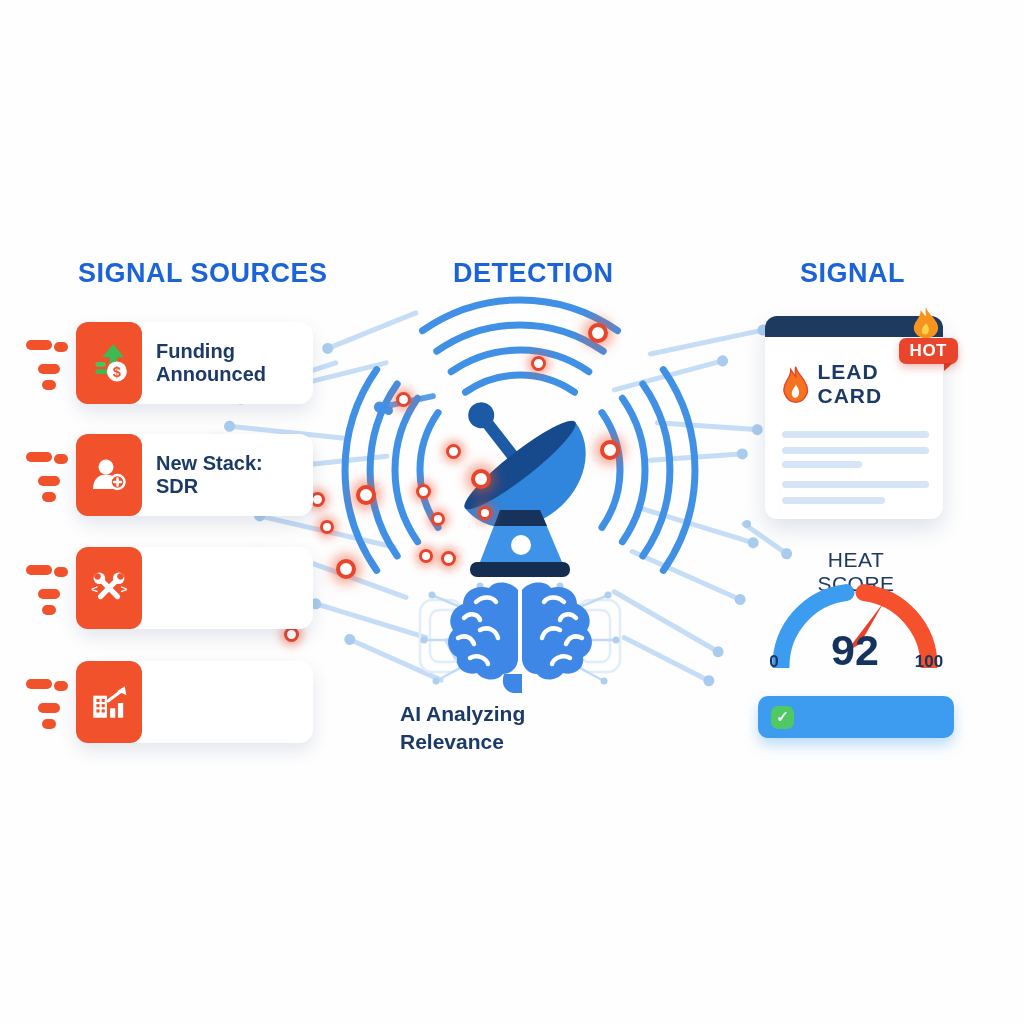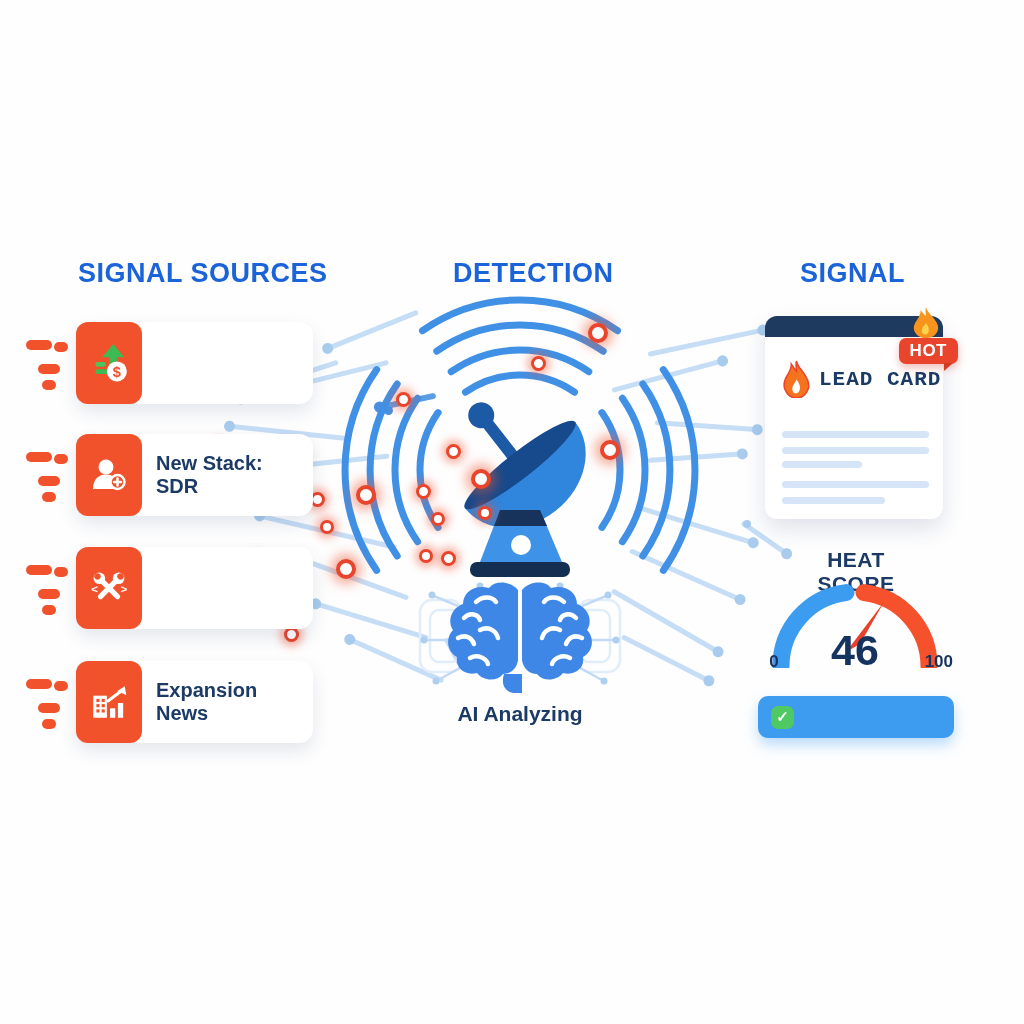--- a/index.html
+++ b/index.html
@@ -21,38 +21,38 @@
   .cline.dot-l::before{content:'';position:absolute;left:-8px;top:-3px;width:11px;height:11px;
                        border-radius:50%;background:#A9CCEE;}
   .cline.dot-r::after{content:'';position:absolute;right:-8px;top:-3px;width:11px;height:11px;
                       border-radius:50%;background:#A9CCEE;}
   .cline.md.dot-l::before{background:#4A90E2;}
   .bdot{position:absolute;border-radius:50%;}
   .rdot{position:absolute;border-radius:50%;background:#fff;border:4px solid #E8452C;
         box-shadow:0 0 12px 5px rgba(242,85,50,.5);}
   .rdot.sm{border-width:3px;box-shadow:0 0 9px 4px rgba(242,85,50,.45);}
   
-  .ai-label{position:absolute;width:240px;text-align:center;font-size:21px;font-weight:800;color:#1C3A66;}
+  .ai-label{position:absolute;width:240px;font-size:21px;font-weight:800;color:#1C3A66;}
   
   .lead-card{position:absolute;left:765px;top:316px;width:178px;height:203px;background:#fff;
              border-radius:12px;box-shadow:0 10px 22px rgba(30,60,110,.14);}
   .lead-topbar{position:absolute;left:0;top:0;width:178px;height:21px;background:#1E3A5F;
                border-radius:12px 12px 0 0;}
   .flame-peek{position:absolute;left:147px;top:-10px;z-index:2;}
   .hot-badge{position:absolute;right:-15px;top:22px;z-index:3;background:#E8452C;color:#fff;
              font-weight:800;font-size:17px;letter-spacing:.5px;padding:3px 11px;border-radius:7px;
              box-shadow:0 4px 8px rgba(200,50,30,.3);}
   .hot-badge::after{content:'';position:absolute;right:5px;bottom:-7px;width:0;height:0;
                     border-top:8px solid #D23B22;border-right:9px solid transparent;}
-  .lead-row{position:absolute;left:18px;top:44px;display:flex;align-items:center;gap:9px;font-family:Liberation Mono, monospace;}
+  .lead-row{position:absolute;left:18px;top:44px;display:flex;align-items:center;gap:9px;}
   .lead-title{font-size:21px;font-weight:800;color:#1C3A66;letter-spacing:1px;}
   .ph-line{position:absolute;left:17px;height:7px;border-radius:4px;background:#D5E4F6;}
   
   .hs-title{position:absolute;left:790px;top:548px;width:132px;text-align:center;font-size:21px;
-            font-weight:700;color:#1C3A66;letter-spacing:.5px;}
+            font-weight:400;color:#1C3A66;letter-spacing:.5px;}
   .g-num{position:absolute;font-weight:800;color:#15335F;text-align:center;}
   .cta-btn{position:absolute;left:758px;top:696px;width:196px;height:42px;background:#3D9BF0;
            border-radius:10px;box-shadow:0 7px 14px rgba(61,155,240,.35);display:flex;
            align-items:center;gap:11px;padding:0;border:none;cursor:pointer;}
   .cta-check{width:23px;height:23px;margin-left:13px;background:#4FC964;border-radius:7px;
              color:#fff;font-size:15px;font-weight:800;display:flex;align-items:center;
              justify-content:center;}
   .cta-label{color:#fff;font-size:21px;font-weight:800;}
 </style>
 </head>
@@ -146,20 +146,21 @@
     <div class="sig-icon-block">
       <svg width="42" height="42" viewBox="0 0 40 40">
         <rect x="7" y="19" width="10" height="4.5" rx="2.2" fill="#4CC35A"></rect>
         <rect x="7" y="26" width="13" height="4.5" rx="2.2" fill="#3DBB52"></rect>
         <rect x="20.5" y="12" width="7" height="18" rx="2" fill="#3DBB52"></rect>
         <polygon points="24,2 13.5,14.5 34.5,14.5" fill="#3DBB52"></polygon>
         <circle cx="27.5" cy="28" r="9.5" fill="#fff"></circle>
         <text x="27.5" y="33" text-anchor="middle" font-size="14" font-weight="bold" fill="#F1512B">$</text>
       </svg>
     </div>
+    <div class="sig-label">Funding Announced</div>
   </div>
 
   <div class="sig-card" style="top:434px;">
     <span class="dash" style="left:-50px;top:18px;width:26px;"></span>
     <span class="dash" style="left:-22px;top:20px;width:14px;"></span>
     <span class="dash" style="left:-38px;top:42px;width:22px;"></span>
     <span class="dash" style="left:-34px;top:58px;width:14px;"></span>
     <div class="sig-icon-block">
       <svg width="40" height="40" viewBox="0 0 40 40">
         <circle cx="17" cy="12" r="7.5" fill="#fff"></circle>
@@ -209,21 +210,20 @@
             <rect x="13" y="22" width="3" height="3"></rect>
           <rect x="8" y="27" width="3" height="3"></rect>
             <rect x="13" y="27" width="3" height="3"></rect>
         </g>
         <rect x="21" y="26" width="5" height="9" fill="#fff"></rect>
         <rect x="28.5" y="21" width="5" height="14" fill="#fff"></rect>
         <path d="M19,19 L33,8.5" stroke="#fff" stroke-width="3" stroke-linecap="round"></path>
         <polygon points="35,5 36.5,13.5 28,9.5" fill="#fff"></polygon>
       </svg>
     </div>
-    <div class="sig-label">Expansion News</div>
   </div>
 
   <svg style="position:absolute;left:418px;top:578px;" width="204" height="120" viewBox="0 0 204 120">
     <g stroke="#E2EDFA" stroke-width="2.5" fill="none">
       <rect x="2" y="22" width="42" height="72" rx="12"></rect>
       <rect x="12" y="32" width="30" height="52" rx="9"></rect>
       <rect x="160" y="22" width="42" height="72" rx="12"></rect>
       <rect x="162" y="32" width="30" height="52" rx="9"></rect>
     </g>
     <g stroke="#C2DAF4" stroke-width="2.5" fill="none">
@@ -253,20 +253,21 @@
       <path d="M52,80 C60,76 68,80 70,86"></path>
       <path d="M146,24 C140,18 130,18 126,24"></path>
       <path d="M158,40 C152,34 144,36 142,42"></path>
       <path d="M164,60 C156,56 150,60 148,66"></path>
       <path d="M142,52 C134,48 126,52 124,60"></path>
       <path d="M152,80 C144,76 136,80 134,86"></path>
     </g>
   </svg>
 
   <div class="ai-label" style="left:400px;top:702px;">AI Analyzing</div>
+  <div class="ai-label" style="left:400px;top:730px;">Relevance</div>
 
   <div class="lead-card">
     <div class="lead-topbar"></div>
     <svg class="flame-peek" width="28" height="32" viewBox="0 0 26 30">
       <path d="M13,1 C14,6 19,9 22,14 C25,18 25,22 23,25 C21,28.5 17,30 13,30 C9,30 5,28.5 3,25 C1,22 1,18 4,14 C6,11 8,8 8,4 C10,6.5 11,8 13,9.5 C13,7 12,4 13,1 Z" fill="#F7941E"></path>
       <path d="M13,16 C15.5,19 16.5,22 15,25 C14,27 11,27.5 9.8,25.8 C8.5,24 9,21.5 10.5,19.3 C11.5,18 12.5,17.2 13,16 Z" fill="#FFD34D"></path>
     </svg>
     <div class="hot-badge">HOT</div>
     <div class="lead-row">
       <svg width="27" height="38" viewBox="0 0 26 37">
@@ -282,20 +283,20 @@
     <div class="ph-line" style="top:181px;width:103px;"></div>
   </div>
 
   <div class="hs-title">HEAT SCORE</div>
   <svg style="position:absolute;left:768px;top:574px;" width="174" height="94" viewBox="0 0 174 94">
     <path d="M13,92 A74,74 0 0 1 78,18.6" stroke="#3B9CF0" stroke-width="17" stroke-linecap="round" fill="none"></path>
     <path d="M96,18.6 A74,74 0 0 1 161,92" stroke="#F4512C" stroke-width="17" stroke-linecap="round" fill="none"></path>
     <polygon points="78,78 116,28 92,70" fill="#E8402A"></polygon>
   </svg>
   <div class="g-num" style="left:762px;top:652px;width:24px;font-size:17px;">0</div>
-  <div class="g-num" style="left:905px;top:652px;width:48px;font-size:17px;text-align:right;">100</div>
-  <div class="g-num" style="left:820px;top:626px;width:70px;font-size:43px;">46</div>
+  <div class="g-num" style="left:905px;top:652px;width:48px;font-size:17px;">100</div>
+  <div class="g-num" style="left:820px;top:626px;width:70px;font-size:43px;">92</div>
 
   <button class="cta-btn">
     <span class="cta-check">✓</span>
   </button>
 
 </div>
 
 </body></html>

